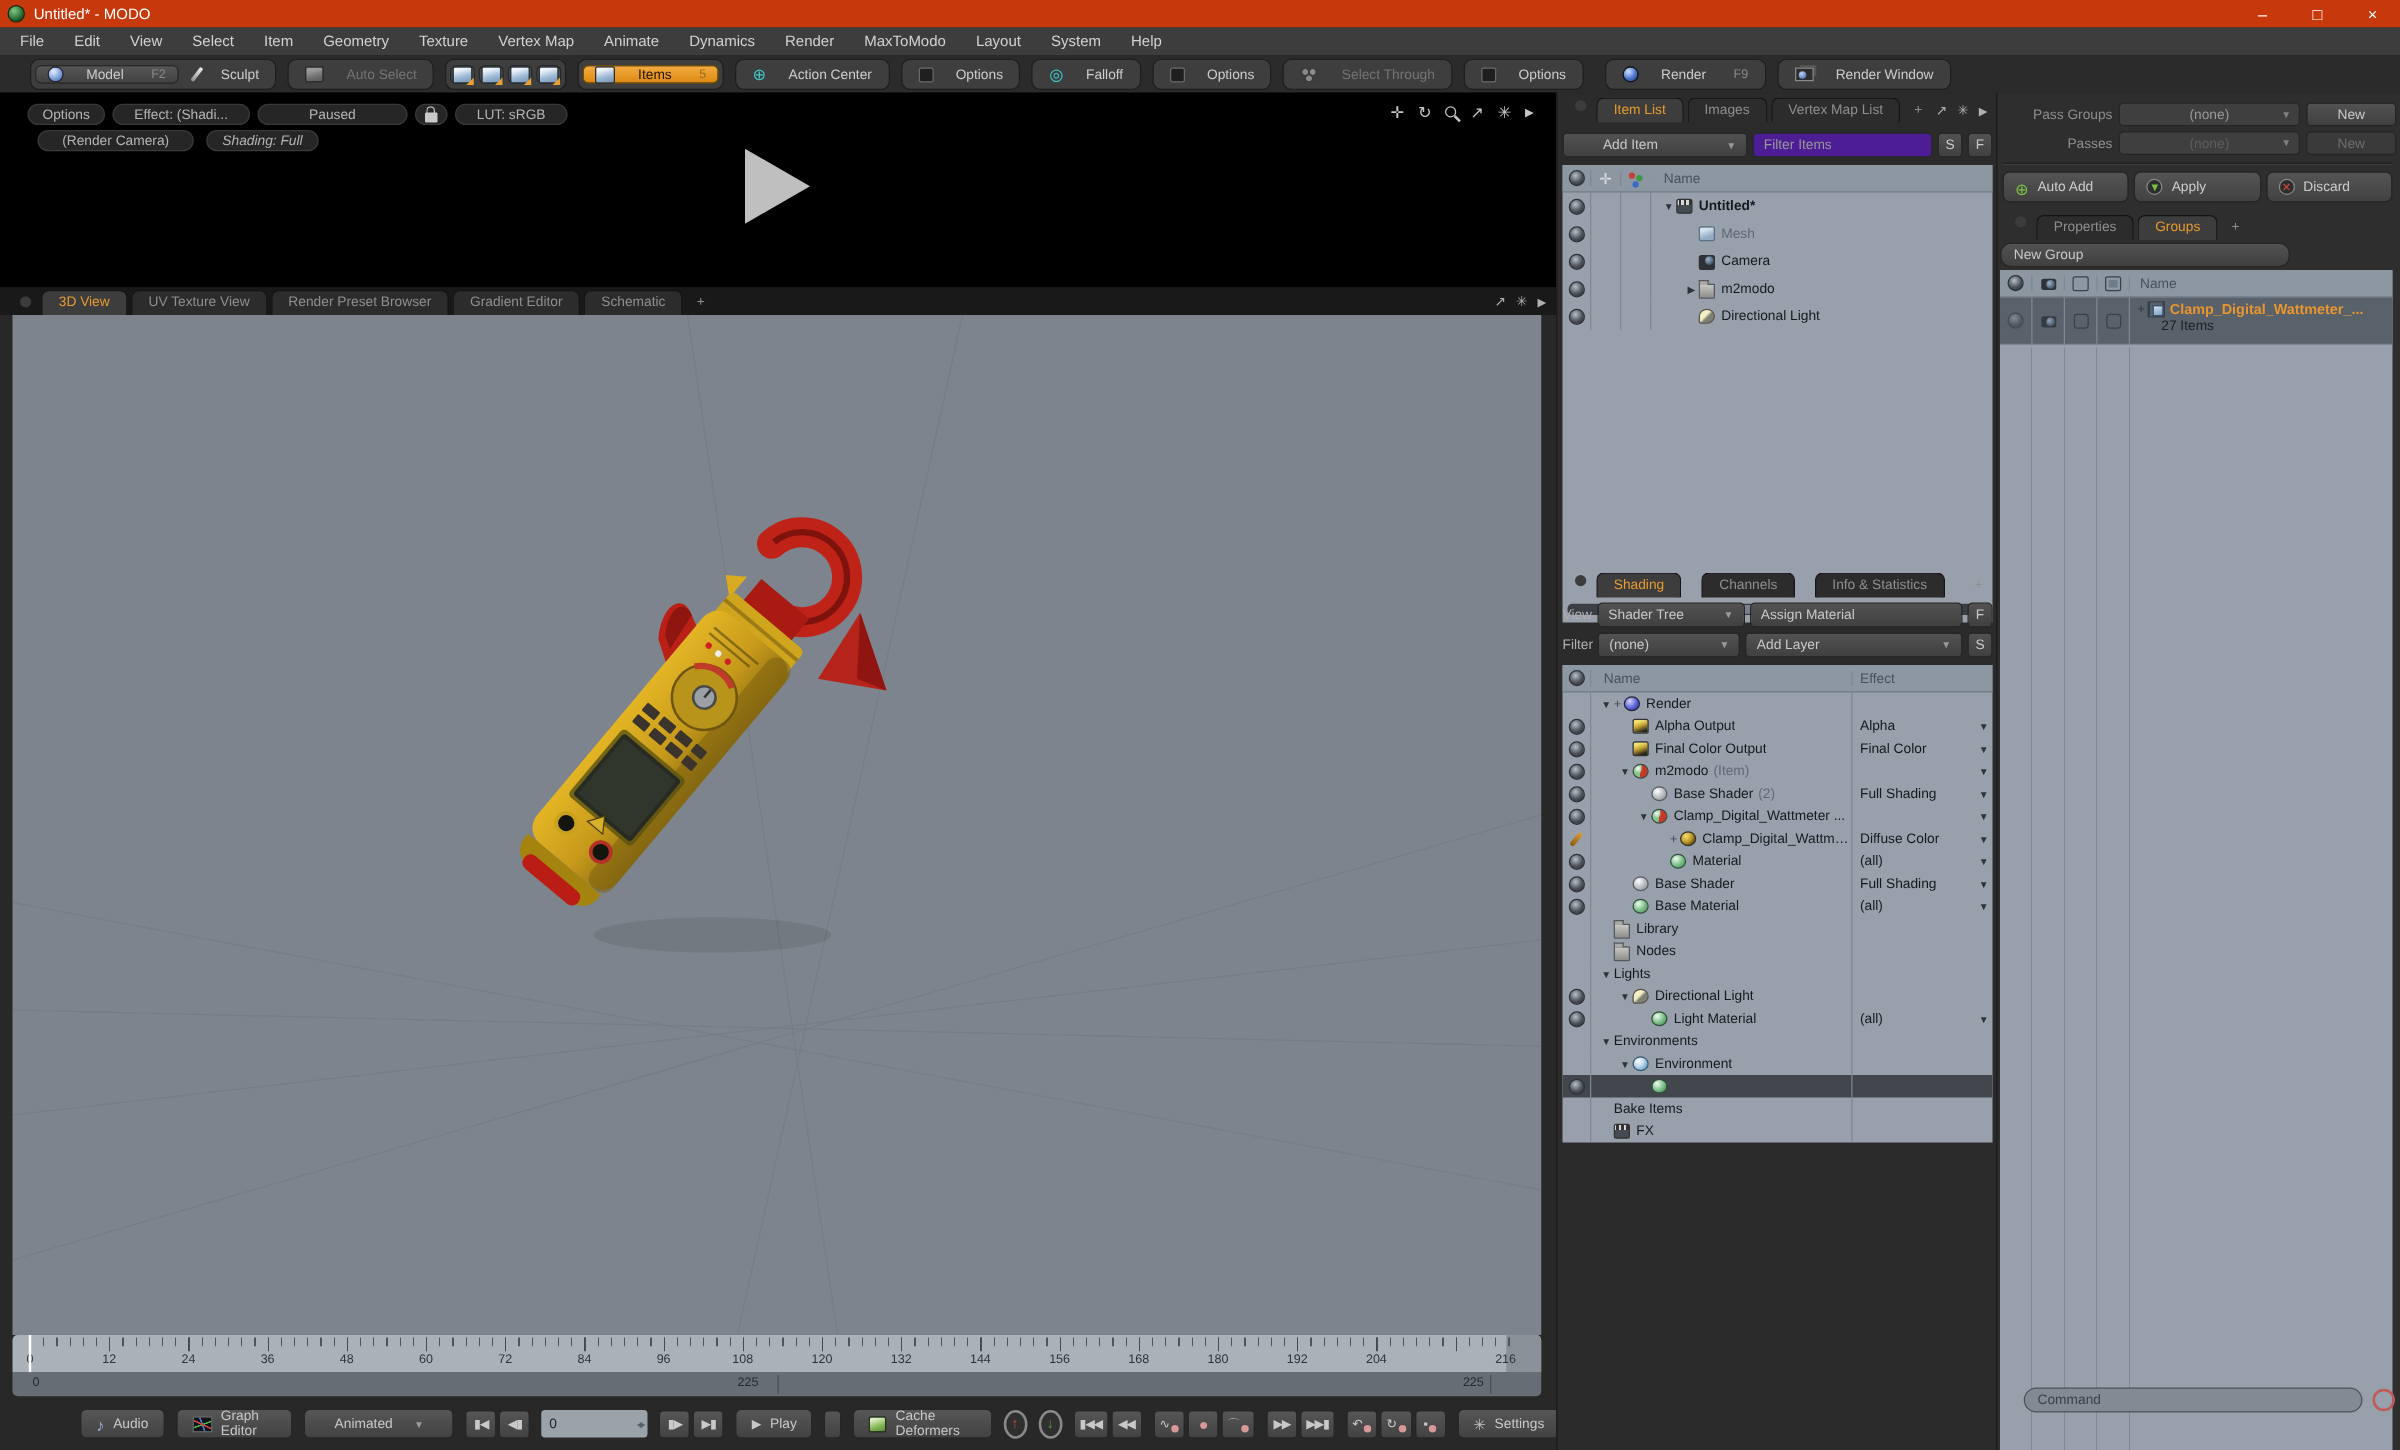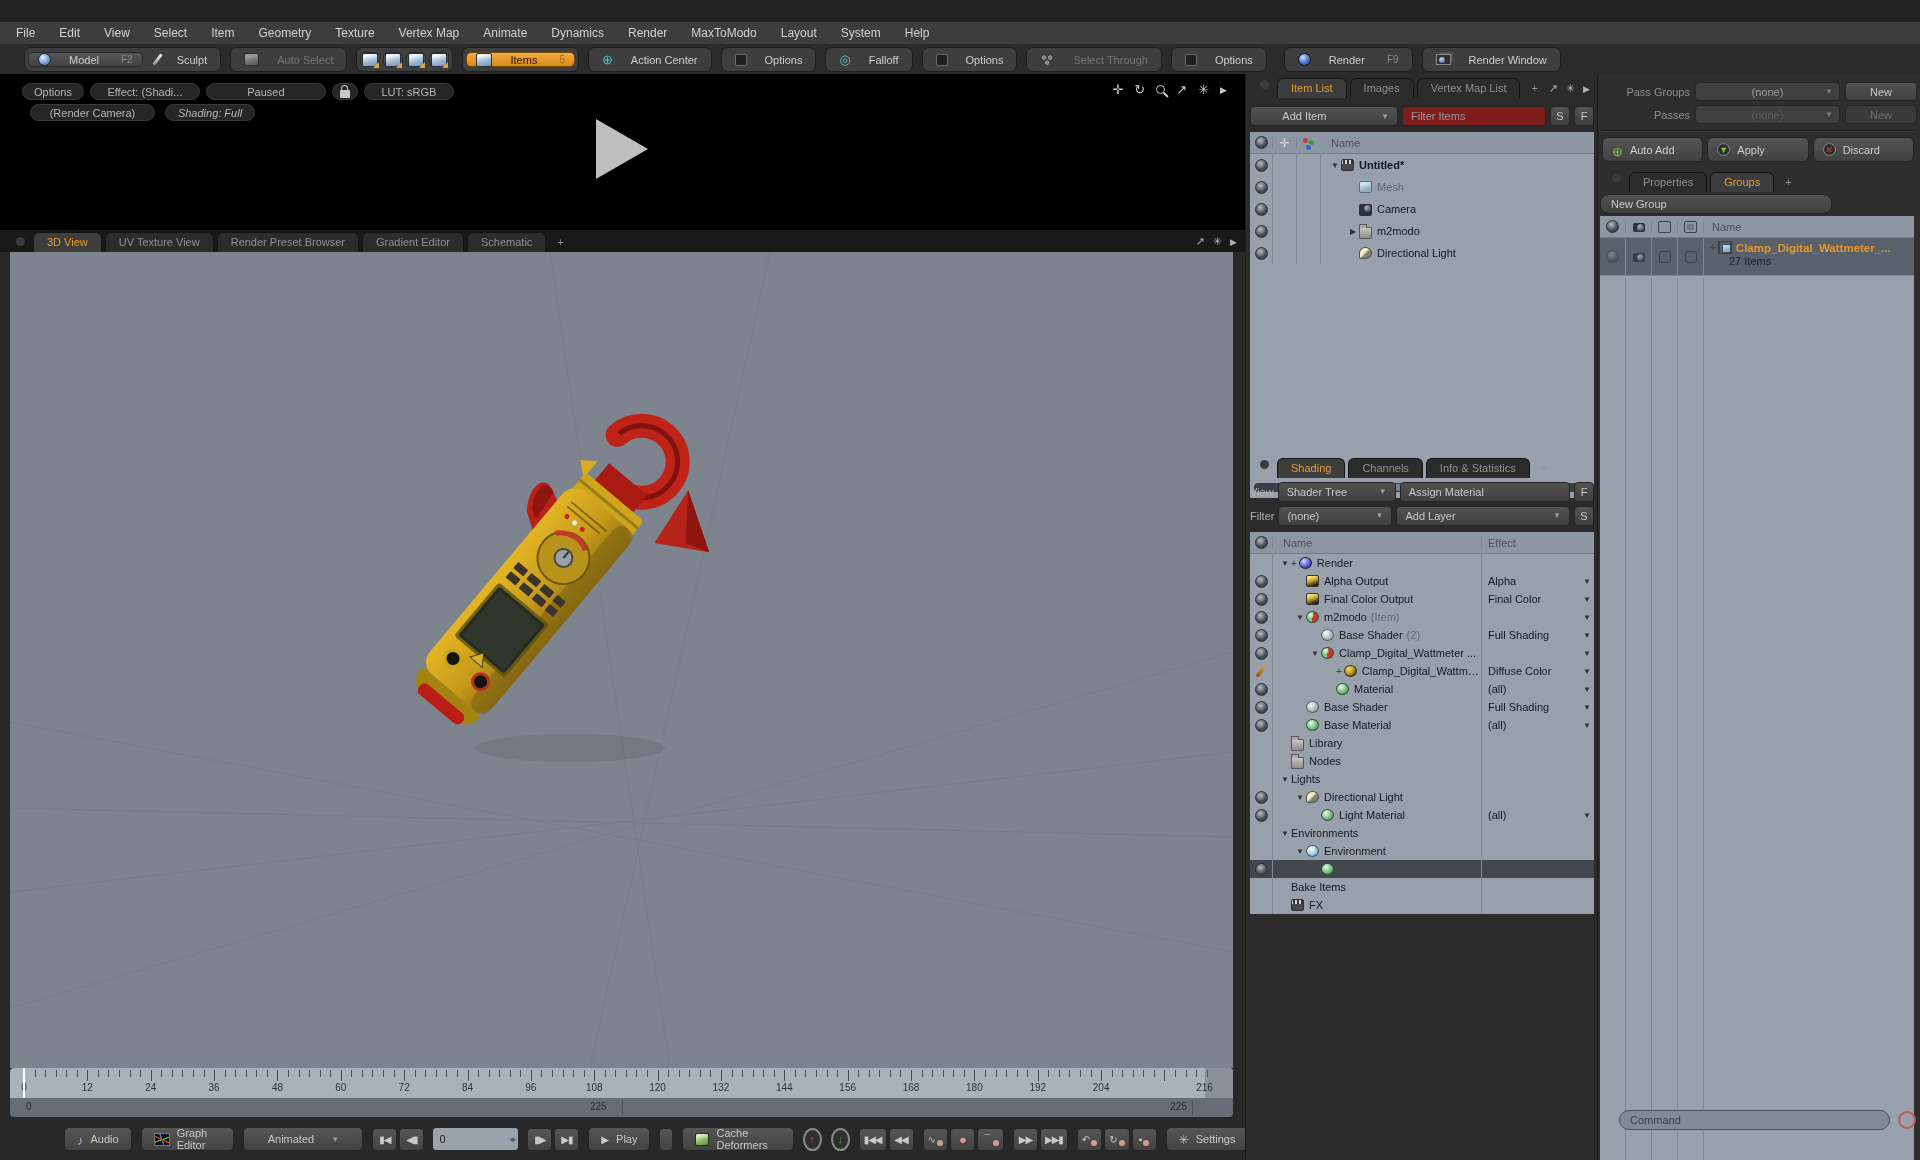--- a/index.html
+++ b/index.html
@@ -89,21 +89,21 @@
 .i-graph{width:16px;height:13px;border:1px solid #777;background:linear-gradient(25deg,transparent 44%,#d04040 46%,#d04040 52%,transparent 54%),linear-gradient(-20deg,transparent 44%,#48b848 46%,#48b848 52%,transparent 54%),linear-gradient(70deg,transparent 44%,#4878c8 46%,#4878c8 52%,transparent 54%),#101418;}
 .i-ccube{width:14px;height:13px;background:linear-gradient(160deg,#d8ecc0 20%,#88b858 60%,#5a8838);border:1px solid #243018;border-radius:2px;}
 .i-gear{font-style:normal;color:#c0c0c0;font-size:12px;width:auto;}
 
 
 .ptabbar{position:absolute;display:flex;align-items:flex-end;padding-left:14px;gap:3px;}
 .ctrlbtn{display:inline-flex;align-items:center;background:linear-gradient(#525252,#404040);border:1px solid #262626;border-radius:4px;height:20px;padding:0 8px;color:#c9c9c9;position:relative;white-space:nowrap;}
 .ctrlbtn .dd{margin-left:auto;font-size:8px;color:#9a9a9a;padding-left:8px;}
 .sq{width:20px;justify-content:center;padding:0;}
 .flabel{color:#b0b0b0;}
-.finput{background:#7f1d1d;border:1px solid #262626;border-radius:4px;height:20px;color:#b8b8b8;padding:0 8px;font-size:11px;width:100%;}
+.finput{background:#4c1d95;border:1px solid #262626;border-radius:4px;height:20px;color:#b8b8b8;padding:0 8px;font-size:11px;width:100%;}
 .finput::placeholder{color:#989898;}
 
 
 .tree{position:absolute;background:#98a1ab;overflow:hidden;}
 .thead{display:flex;align-items:center;background:#8d97a1;border-bottom:1px solid #727c86;color:#46515b;height:22px;}
 .trow{display:flex;align-items:stretch;height:18px;color:#15191d;position:relative;}
 .trow.il{height:22px;}
 .trow.bold .lbl{font-weight:bold;}
 .trow.dimrow .lbl{color:#5f6974;}
 .trow.selected{background:#42474d;}
@@ -186,20 +186,29 @@
 #cmdrow .pr{color:#9aa4ae;font-size:12px;}
 #cmdinput{flex:1;height:20px;background:#828a93;border:1px solid #4a525a;border-radius:10px;color:#323a42;padding:0 10px;font-size:11px;}
 #cmdinput::placeholder{color:#39414a;}
 #cmdrec{width:18px;height:18px;border-radius:50%;border:2px solid #c25858;background:transparent;flex:none;}
 </style>
 </head>
 <body>
 
 <div id="root" data-name="modo-application-window">
 
+  <div id="titlebar" data-name="title-bar">
+    <span id="logo" data-name="modo-logo-icon"></span>
+    <span data-name="window-title">Untitled* - MODO</span>
+    <div id="winbtns">
+      <span data-name="minimize-button">–</span>
+      <span data-name="maximize-button">□</span>
+      <span data-name="close-button">×</span>
+    </div>
+  </div>
 
   <div id="menubar" data-name="menu-bar">
       <span class="mitem" data-name="menu-file">File</span>
       <span class="mitem" data-name="menu-edit">Edit</span>
       <span class="mitem" data-name="menu-view">View</span>
       <span class="mitem" data-name="menu-select">Select</span>
       <span class="mitem" data-name="menu-item">Item</span>
       <span class="mitem" data-name="menu-geometry">Geometry</span>
       <span class="mitem" data-name="menu-texture">Texture</span>
       <span class="mitem" data-name="menu-vertex-map">Vertex Map</span>
@@ -609,21 +618,21 @@
             </span>
     </div>
         </div>
       <div id="ilhscroll" data-name="horizontal-scrollbar">
           <span class="thumb" data-name="scrollbar-thumb"></span>
         </div>
     </div>
 
     <div id="shtabs" class="ptabbar" data-name="shading-tab-bar">
       <span class="pmdot" data-name="panel-menu-icon" style="margin-bottom:4px;"></span>
-      <div style="display:flex;align-items:center;gap:3px;">
+      <div style="display:flex;align-items:center;gap:16px;">
           <span class="tab active" data-name="shading-tab-shading">Shading</span>
           <span class="tab" data-name="shading-tab-channels">Channels</span>
           <span class="tab" data-name="shading-tab-info-statistics">Info &amp; Statistics</span>
           <span class="tabplus" data-name="shading-add-tab-button">+</span>
         </div>
       <div class="cornerics" style="top:384px;">
         <span data-name="expand-pane-icon">↗</span>
         <span data-name="pane-settings-gear-icon">✳</span>
         <span data-name="pane-next-icon" style="font-size:9px;">▶</span>
       </div>

